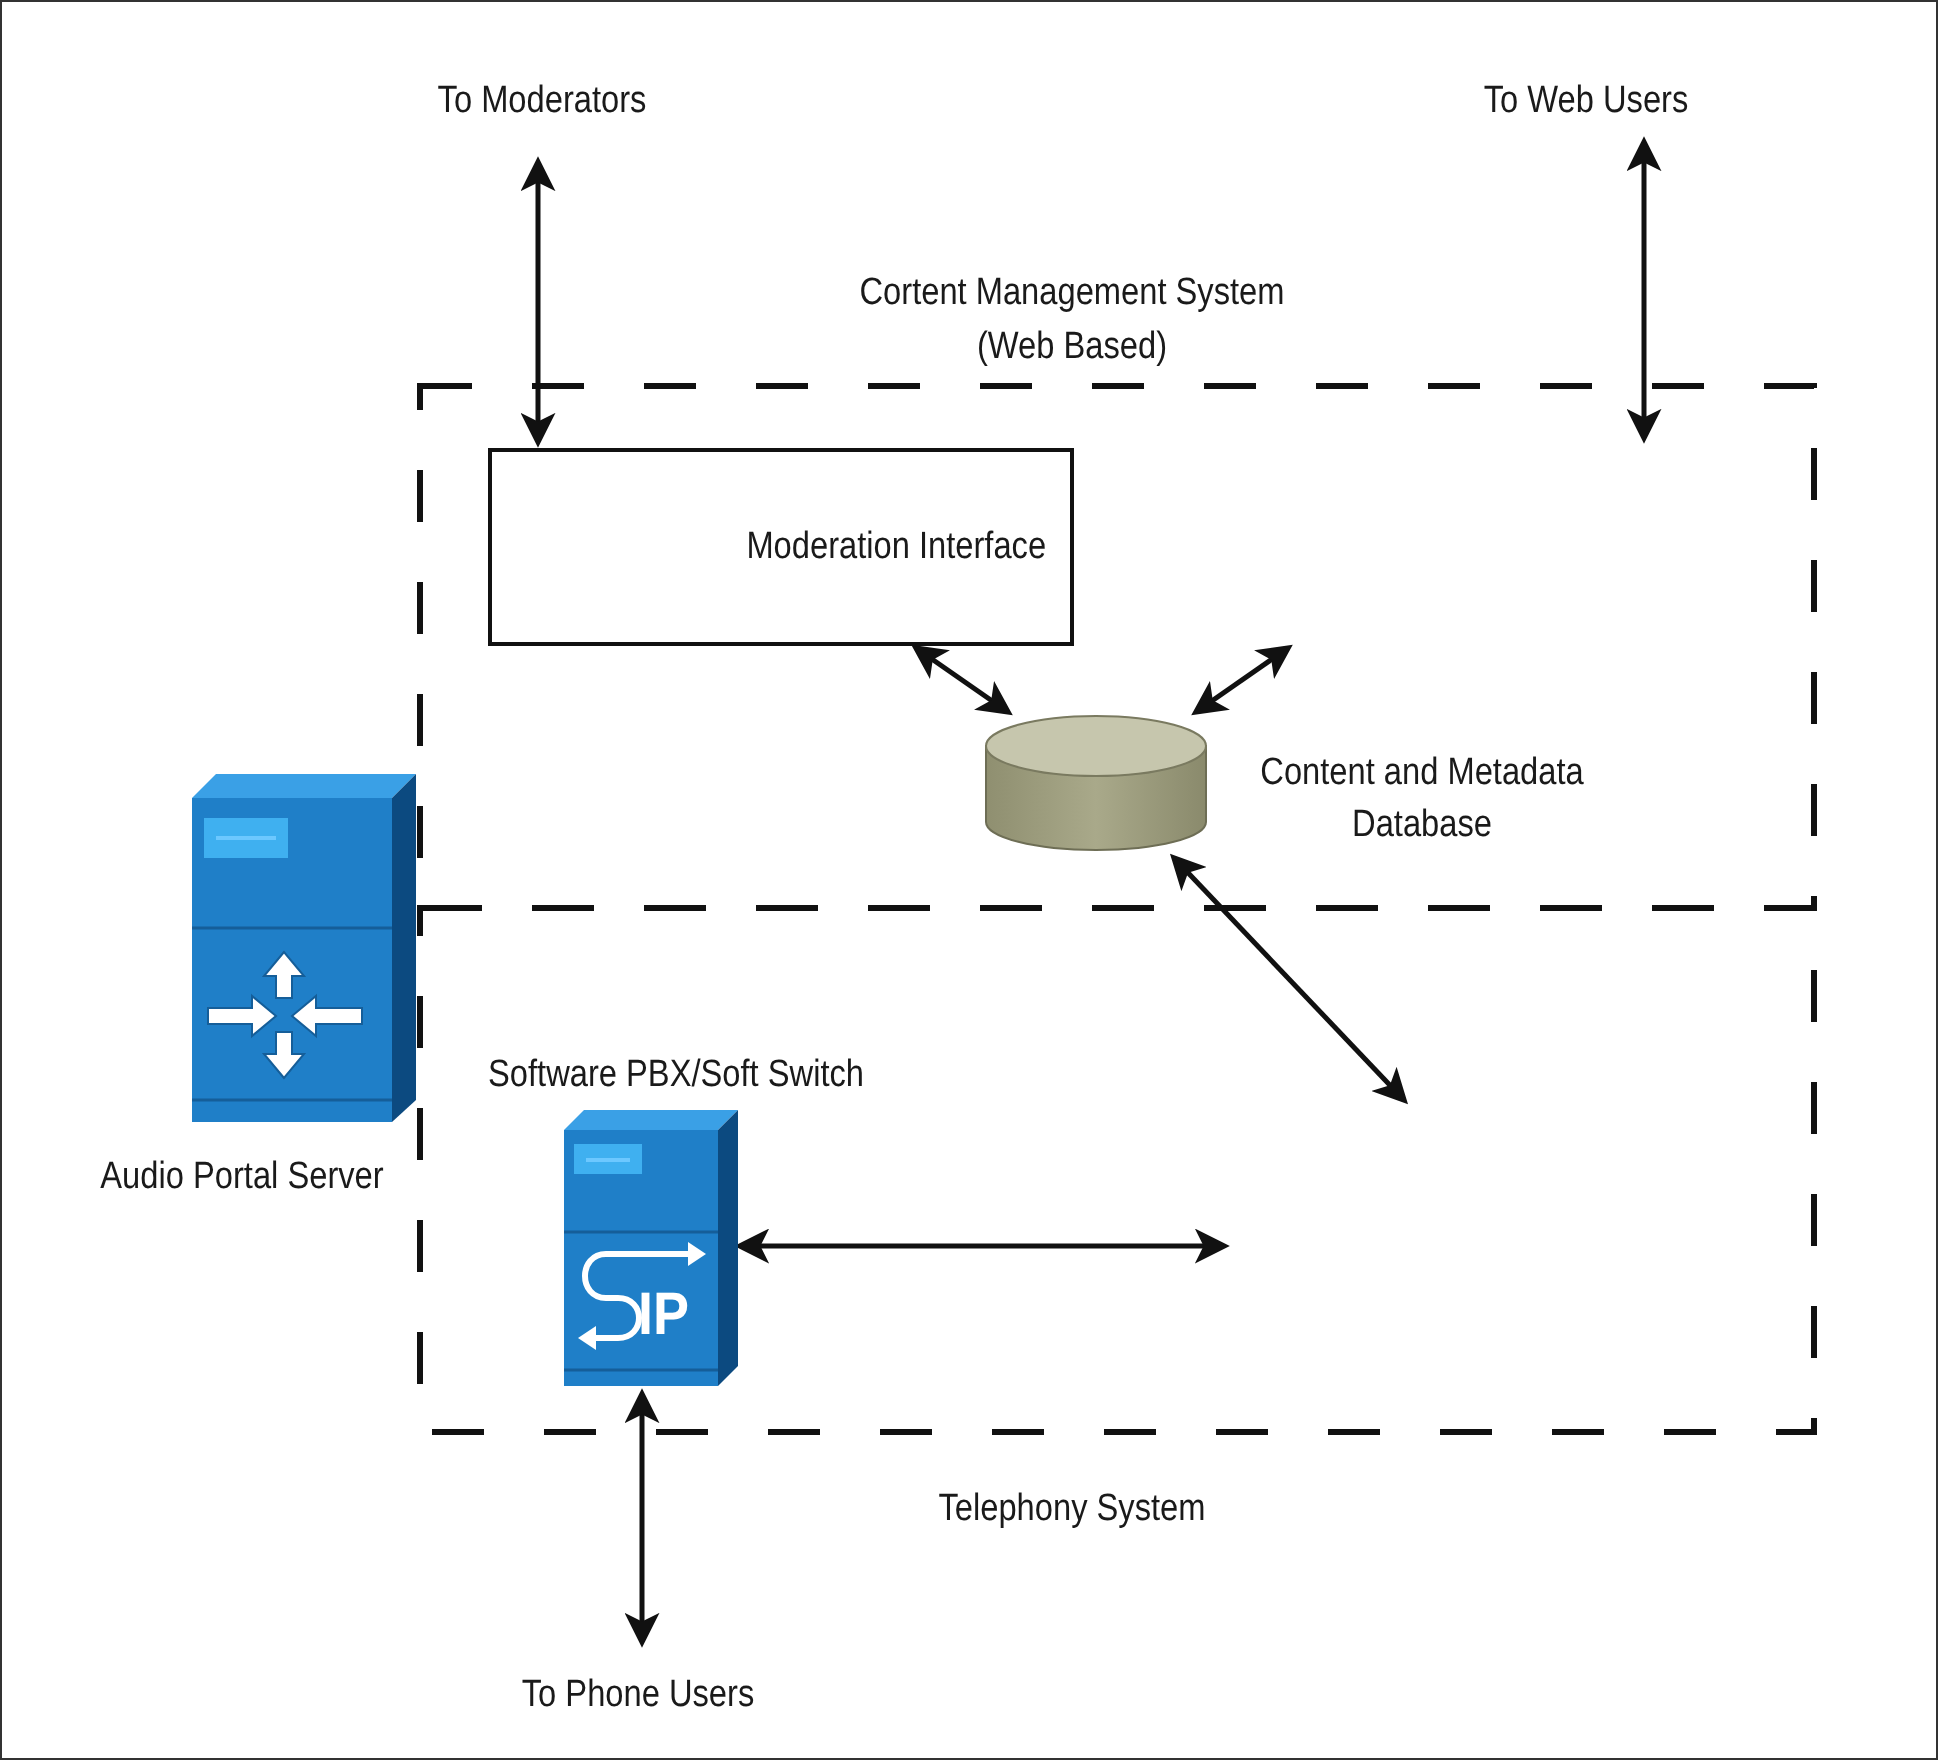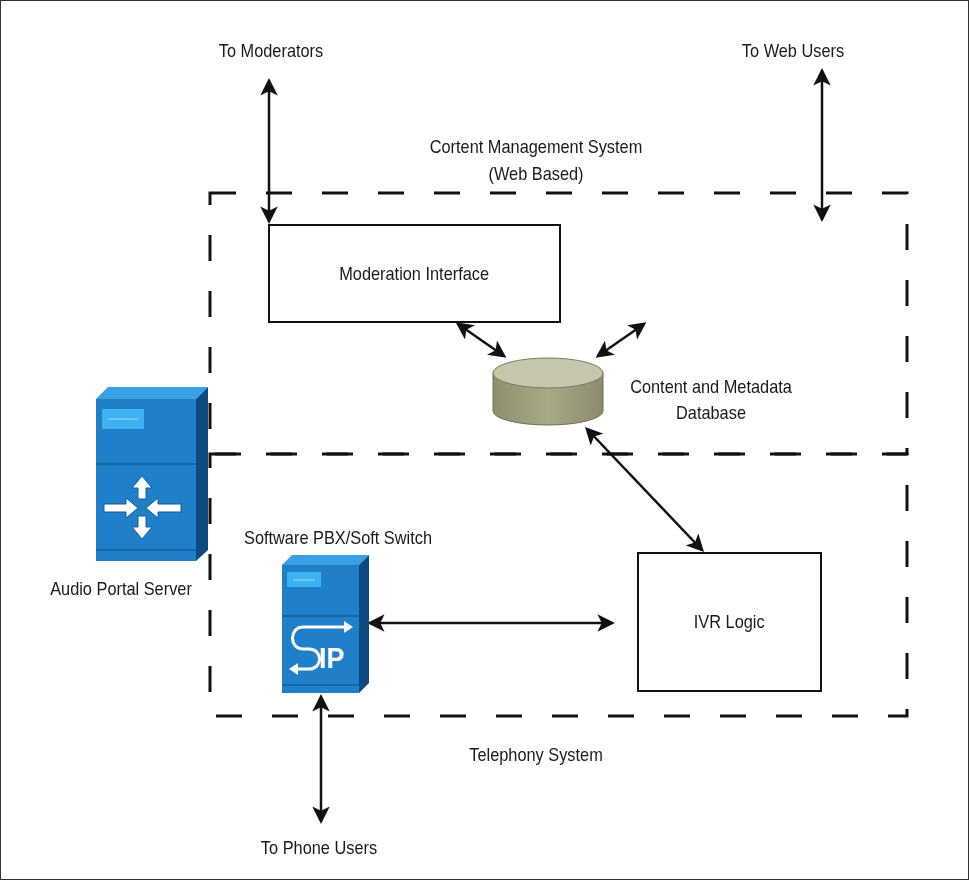--- a/index.html
+++ b/index.html
@@ -8,21 +8,21 @@
       background: #fff; box-sizing: border-box; border: 1.5px solid #333;
       font-family: "Liberation Sans", sans-serif; color: #1a1a1a;
     }
     svg#diagram { position: absolute; left: 0; top: 0; }
     .lbl {
       position: absolute; font-size: 19px; line-height: 26px; white-space: nowrap;
       transform: scaleX(0.86); transform-origin: center top; text-align: center;
     }
     .box {
       position: absolute; box-sizing: border-box; border: 2px solid #111; background: #fff;
-      display: flex; align-items: center; justify-content: center; margin-left: 24px;
+      display: flex; align-items: center; justify-content: flex-end;
     }
     .box span { font-size: 19px; transform: scaleX(0.86); white-space: nowrap; }
   </style>
 </head>
 <body>
 
 <div id="canvas">
 
   <svg id="diagram" width="969" height="880">
     <defs>
@@ -82,23 +82,20 @@
         <polygon points="288,668 297,662 297,674" fill="#fff" stroke="none"></polygon>
       </g>
     </g>
   </svg>
 
   <div style="position:absolute; left:318px; top:640px; font-size:30px; font-weight:bold; color:#fff; line-height:34px; transform:scaleX(0.9); transform-origin:left top;">IP</div>
 
   <div class="box" style="left:243px; top:223px; width:293px; height:99px;">
     <span>Moderation Interface</span>
   </div>
-  <div class="box" style="left:612px; top:551px; width:185px; height:140px;">
-    <span>IVR Logic</span>
-  </div>
 
   <div class="lbl" style="left:150px; top:37px; width:240px;">To Moderators</div>
   <div class="lbl" style="left:672px; top:37px; width:240px;">To Web Users</div>
   <div class="lbl" style="left:385px; top:133px; width:300px;">Cortent Management System</div>
   <div class="lbl" style="left:385px; top:160px; width:300px;">(Web Based)</div>
   <div class="lbl" style="left:600px; top:373px; width:220px;">Content and Metadata</div>
   <div class="lbl" style="left:600px; top:399px; width:220px;">Database</div>
   <div class="lbl" style="left:197px; top:524px; width:280px;">Software PBX/Soft Switch</div>
   <div class="lbl" style="left:5px; top:575px; width:230px;">Audio Portal Server</div>
   <div class="lbl" style="left:415px; top:741px; width:240px;">Telephony System</div>

